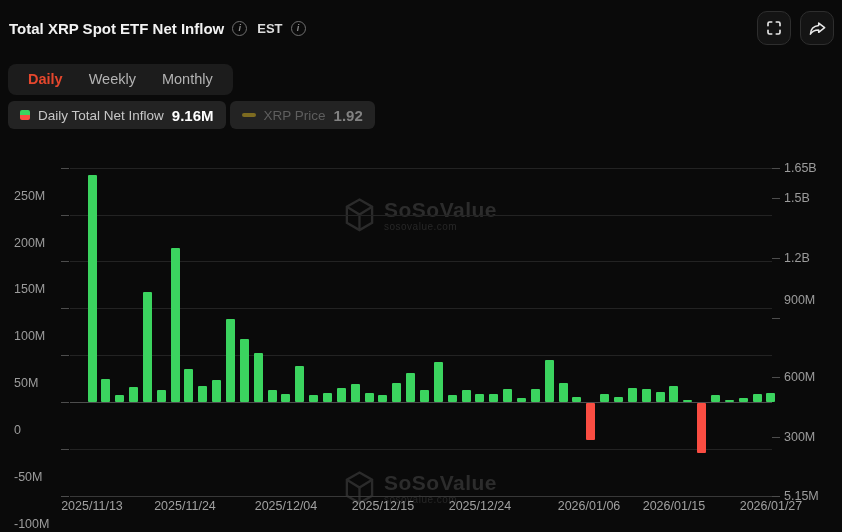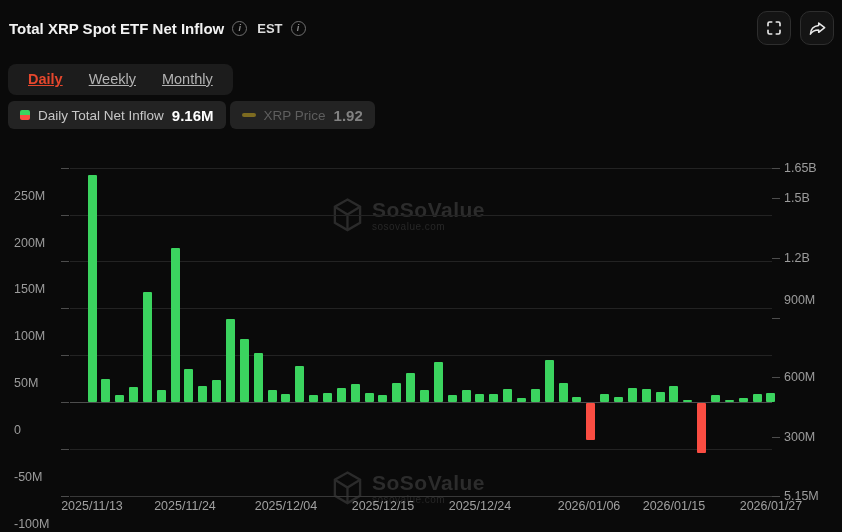--- a/index.html
+++ b/index.html
@@ -24,21 +24,21 @@
   .spacer { flex:1; }
   .icon-btn {
     width:34px; height:34px; border:1px solid #2e2e2e; border-radius:10px;
     background:#141414; display:flex; align-items:center; justify-content:center;
     margin-left:9px; cursor:pointer;
   }
   .icon-btn svg { display:block; }
   
   .controls { position:absolute; top:64px; left:8px; display:flex; gap:18px; height:31px; }
   .tab-group { background:#1c1c1c; border-radius:8px; display:flex; align-items:center; padding:0 7px; }
-  .tab { padding:12px 13px; font-size:14.5px; line-height:31px; color:#b3b3b3; font-weight:500; cursor:pointer; border-radius:6px;text-decoration:underline; }
+  .tab { padding:12px 13px; font-size:14.5px; line-height:31px; color:#b3b3b3; font-weight:500; cursor:pointer; border-radius:6px; }
   .tab.active { color:#e5472d; font-weight:700; }
   .date-range {
     background:#2b2b2b; border-radius:8px; display:flex; align-items:center;
     padding:0 17px; gap:11px; cursor:pointer;
   }
   .date-range .dr-label { font-size:14.5px; font-weight:700; color:#d4d4d4; }
   .cal { width:18px; height:15px; border:1.6px solid #c9c9c9; border-radius:3px; position:relative; display:inline-block; margin-top:1px; }
   .cal::before { content:''; position:absolute; top:2.5px; left:0; right:0; height:1.2px; background:#c9c9c9; }
   .cal .nub { position:absolute; top:-4px; width:2px; height:3px; background:#c9c9c9; }
   .cal .n1 { left:2.5px; } .cal .n2 { right:2.5px; }
@@ -57,21 +57,21 @@
   .chart { position:absolute; top:140px; left:0; width:842px; height:392px; }
   .gridline { position:absolute; height:1px; background:#232323; z-index:2; }
   .gridline.zero { background:#4d4d4d; }
   .gridline.base { background:#383838; }
   .tickmark { position:absolute; height:1px; width:8px; background:#4d4d4d; z-index:2; }
   .ylab { position:absolute; font-size:12.5px; color:#9c9c9c; z-index:2; }
   .ylab.left { left:14px; width:59px; text-align:left;margin-top:28px; }
   .ylab.right { left:784px; text-align:left; }
   .xlab { position:absolute; font-size:12.5px; color:#a0a0a0; width:92px; text-align:center; top:359px; z-index:4; }
   .bar { position:absolute; width:9px; border-radius:1px; z-index:3; cursor:pointer; }
-  .watermark { position:absolute; left:408px; transform:translateX(-50%); display:flex; align-items:center; gap:8px; z-index:1; }
+  .watermark { position:absolute; left:420px; transform:translateX(-50%); display:flex; align-items:center; gap:8px; z-index:1; }
   .wm-brand { font-size:21px; font-weight:700; color:#2c2c2c; line-height:21px; letter-spacing:0.5px; }
   .wm-domain { font-size:10px; color:#272727; margin-top:1px; letter-spacing:0.5px; }
 </style>
 </head>
 <body>
 
 <div class="header">
   <span class="title">Total XRP Spot ETF Net Inflow</span>
   <span class="info-circle">i</span>
   <span class="tz">EST</span>

